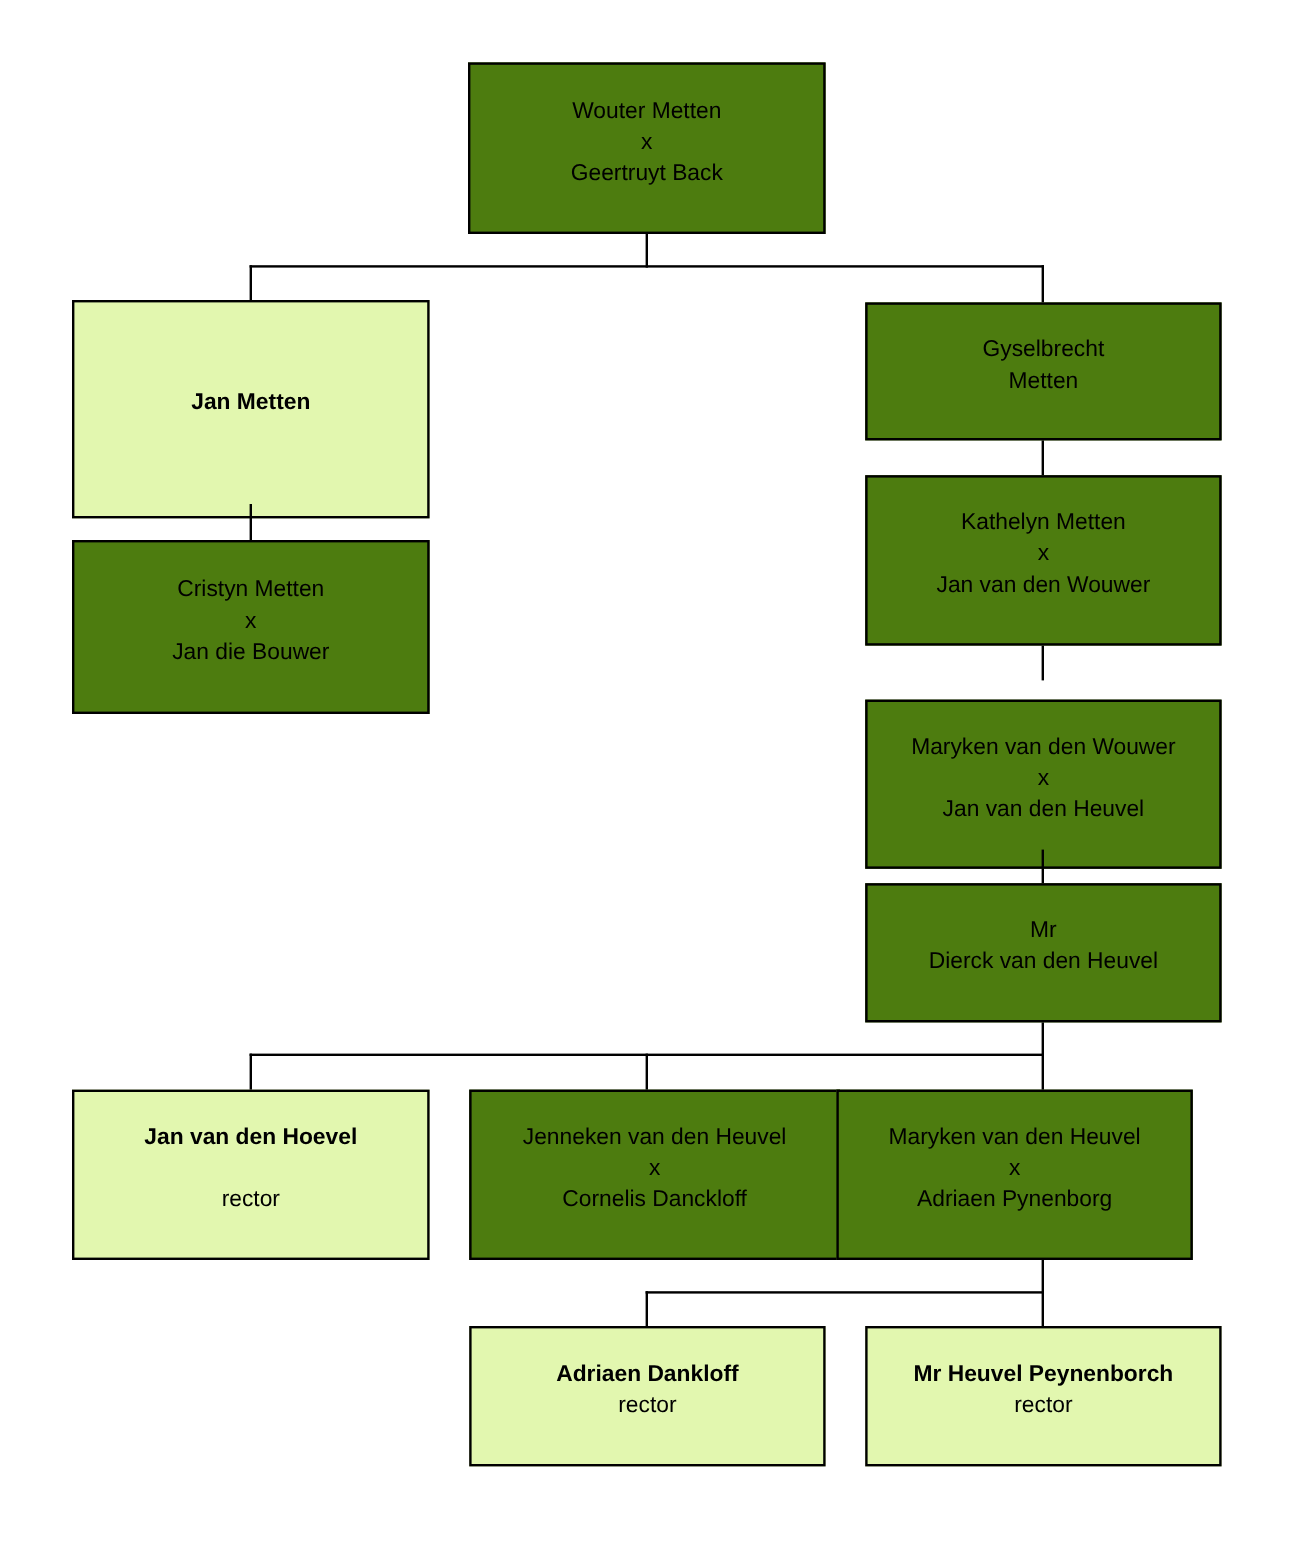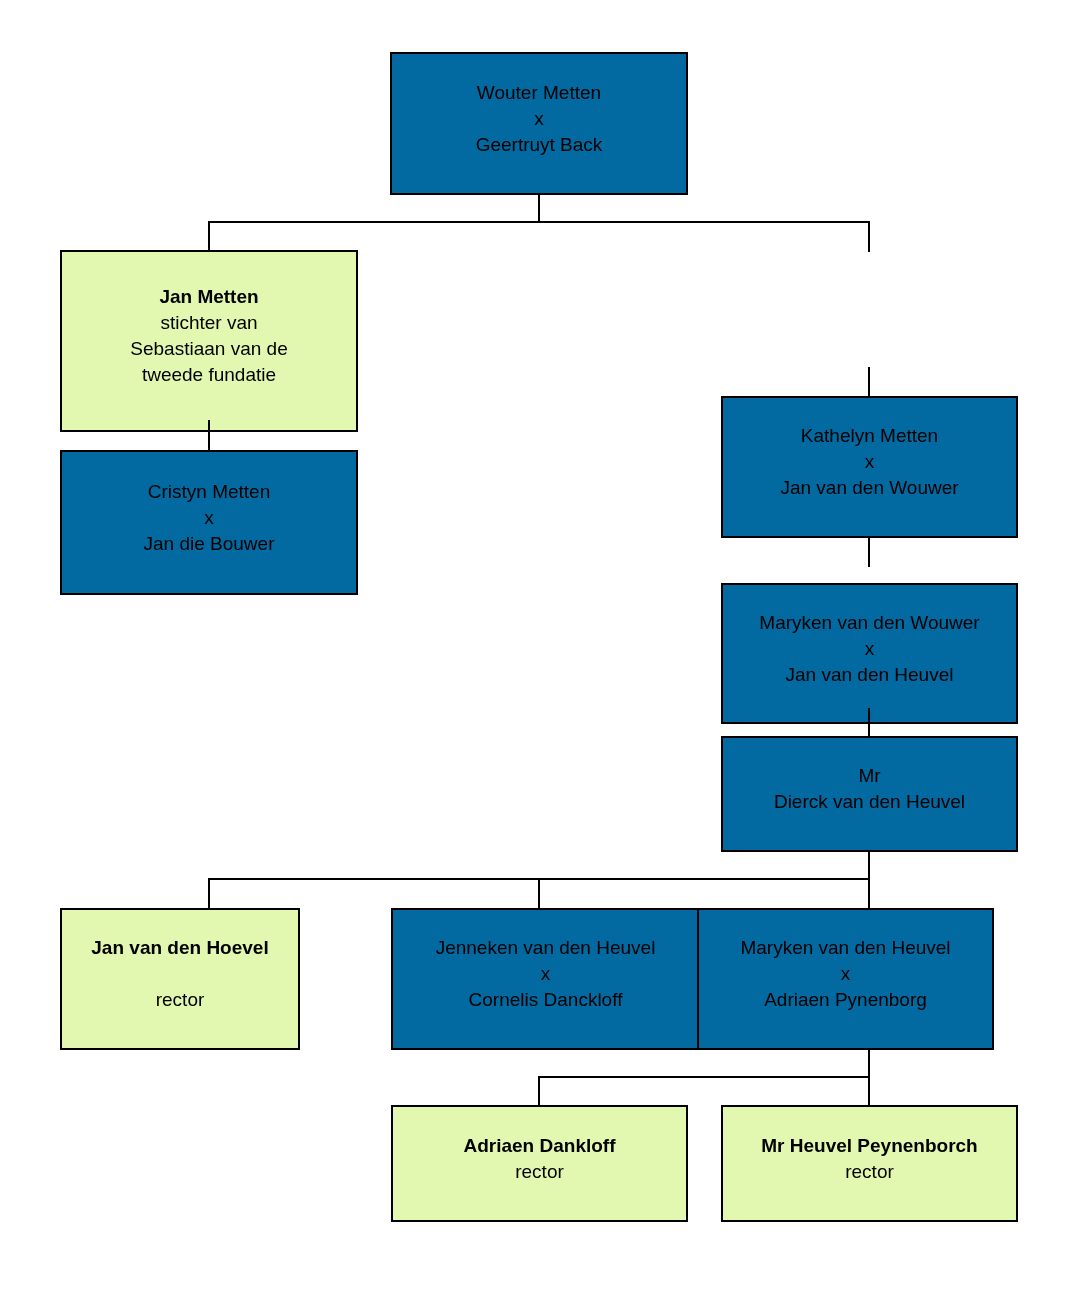--- a/index.html
+++ b/index.html
@@ -12,21 +12,21 @@
     width: 1077px;
     height: 1289px;
     background: var(--bg, #ffffff);
     font-family: "Liberation Sans", sans-serif;
     color: #000000;
   }
   .box {
     position: absolute;
     box-sizing: border-box;
     border: 2px solid var(--line, #000000);
-    background: #0369a1;
+    background: #4d7c0f;
     display: flex;
     flex-direction: column;
     align-items: center;
     justify-content: center;
     text-align: center;
     font-size: 19px;
     line-height: 26px;
     padding: 4px 8px 14px 8px;
   }
   .box.green {
@@ -52,25 +52,26 @@
 <div id="canvas">
 
   <div class="box" style="left:390px; top:52px; width:298px; height:143px;">
     <div class="box-body">Wouter Metten
 x
 Geertruyt Back</div>
   </div>
 
   <div class="box green" style="left:60px; top:250px; width:298px; height:182px;">
     <div class="box-title">Jan Metten</div>
-    <div class="box-body">stichter van
-Sebastiaan van de
-tweede fundatie</div>
   </div>
 
+  <div class="box" style="left:721px; top:252px; width:297px; height:115px;">
+    <div class="box-body">Gyselbrecht
+Metten</div>
+  </div>
 
   <div class="box" style="left:60px; top:450px; width:298px; height:145px;">
     <div class="box-body">Cristyn Metten
 x
 Jan die Bouwer</div>
   </div>
 
   <div class="box" style="left:721px; top:396px; width:297px; height:142px;">
     <div class="box-body">Kathelyn Metten
 x
@@ -81,21 +82,21 @@
     <div class="box-body">Maryken van den Wouwer
 x
 Jan van den Heuvel</div>
   </div>
 
   <div class="box" style="left:721px; top:736px; width:297px; height:116px;">
     <div class="box-body">Mr
 Dierck van den Heuvel</div>
   </div>
 
-  <div class="box green" style="left:60px; top:908px; width:240px; height:142px;">
+  <div class="box green" style="left:60px; top:908px; width:298px; height:142px;">
     <div class="box-title">Jan van den Hoevel</div>
     <div class="box-body">
 rector</div>
   </div>
 
   <div class="box" style="left:391px; top:908px; width:309px; height:142px;">
     <div class="box-body">Jenneken van den Heuvel
 x
 Cornelis Danckloff</div>
   </div>

